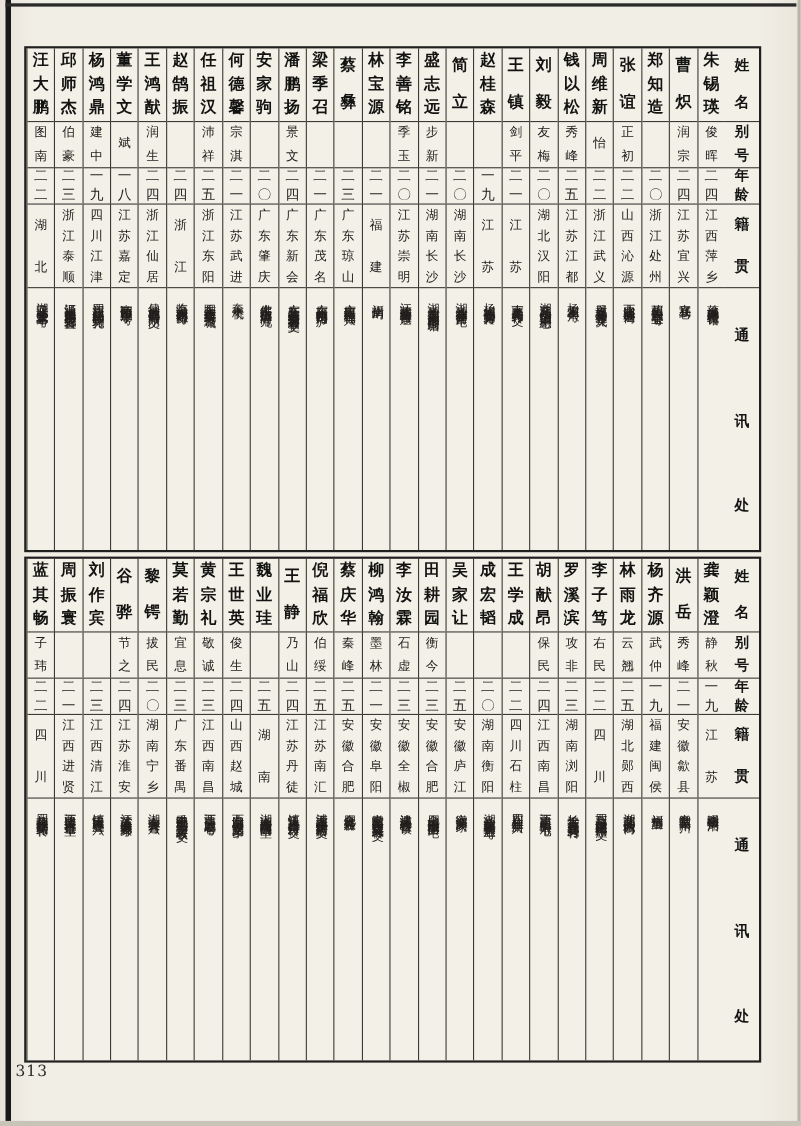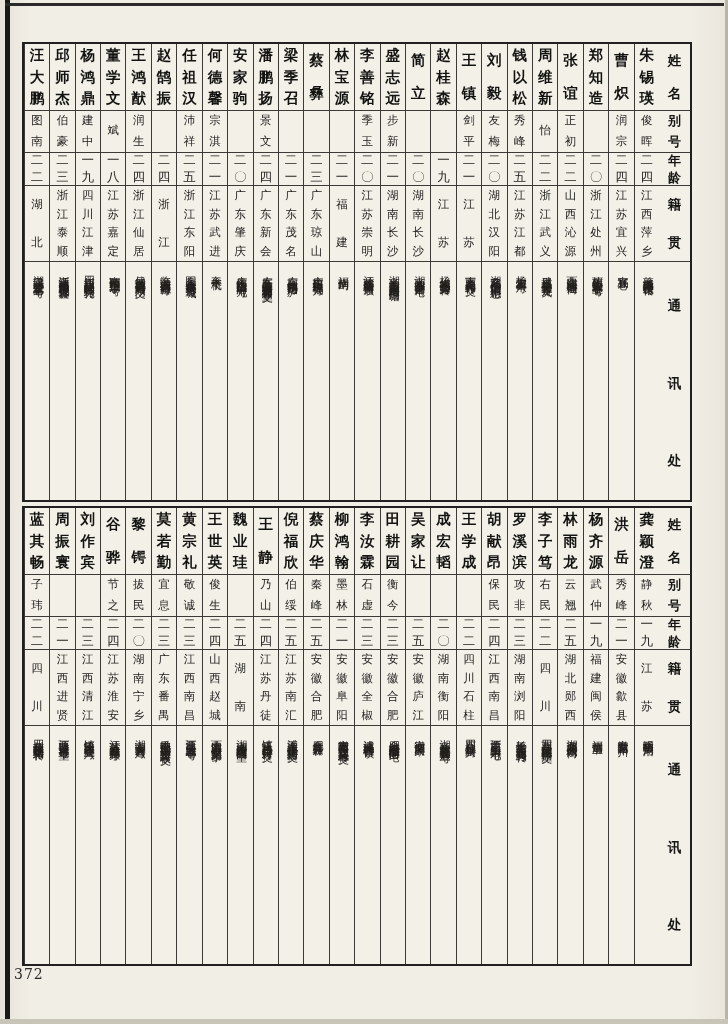--- a/index.html
+++ b/index.html
@@ -1233,14 +1233,14 @@
         <div class="cell spread c-origin">
           <span class="ch">四</span>
           <span class="ch">川</span>
         </div>
         <div class="cell c-addr">
           <span class="vtxt">四川荣县程家场荣双和转</span>
         </div>
       </div>
     </div>
 
-  <div class="page-number">372</div>
+  <div class="page-number">313</div>
 </div>
 
 </body></html>

